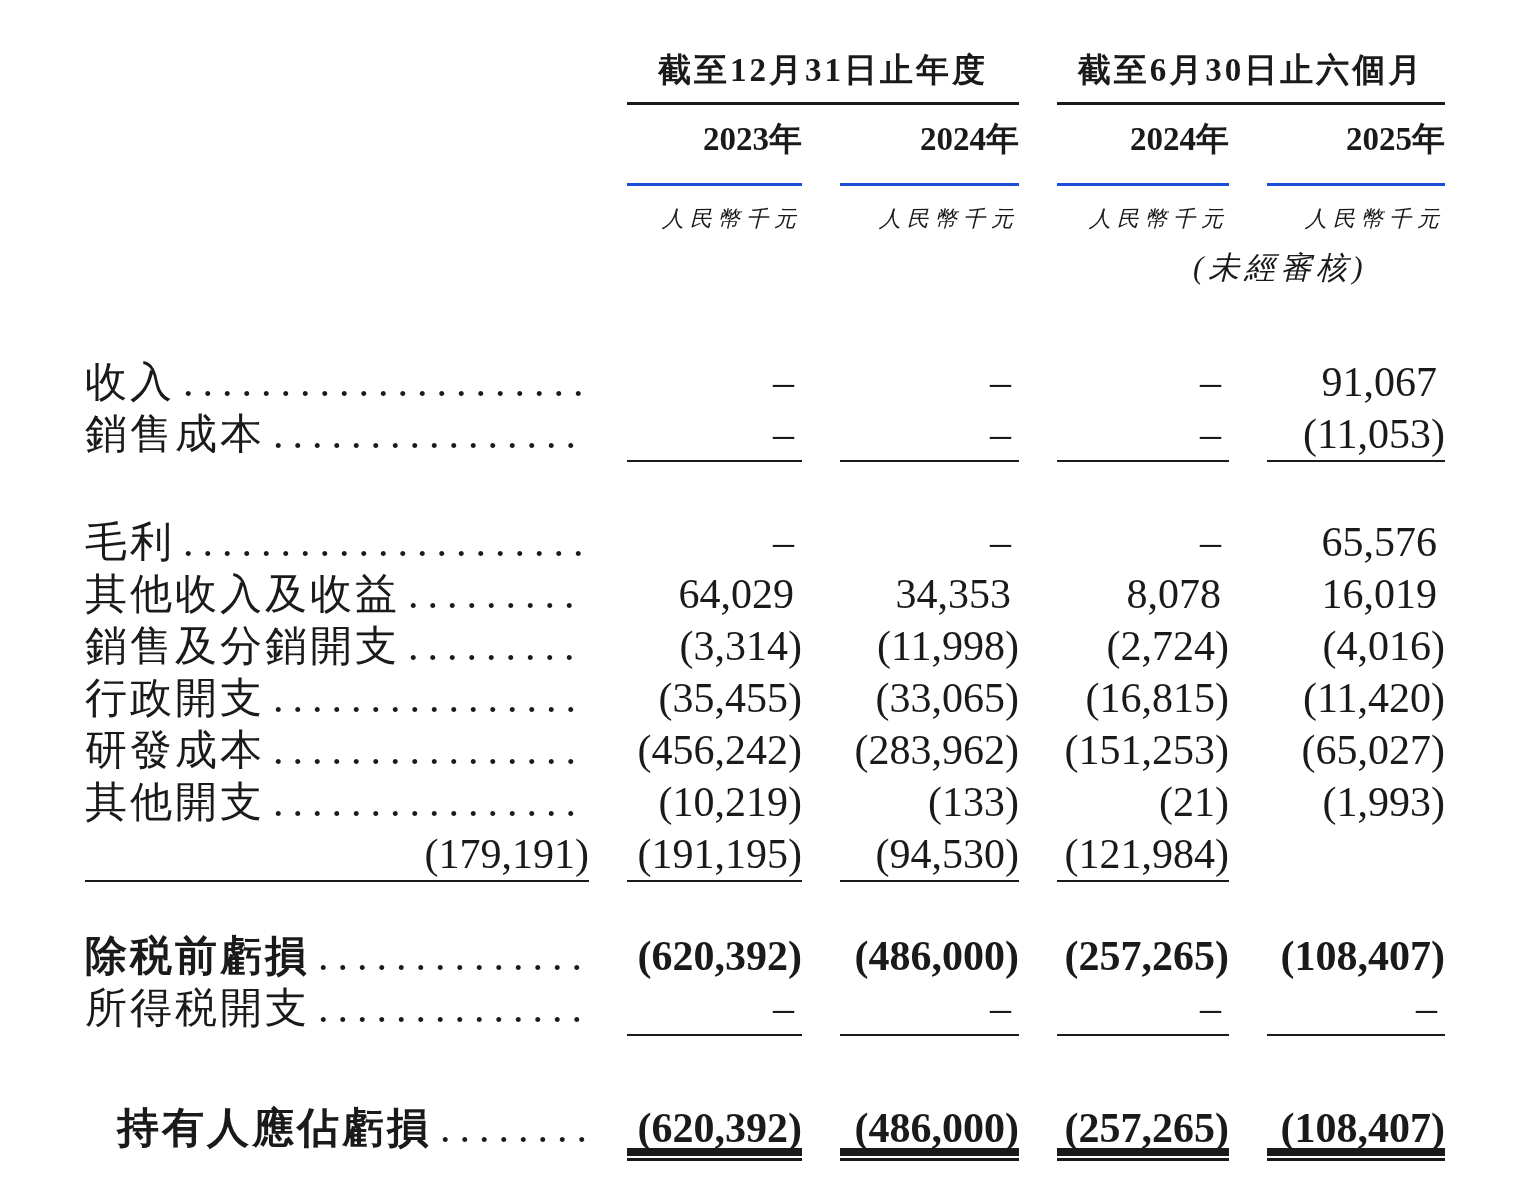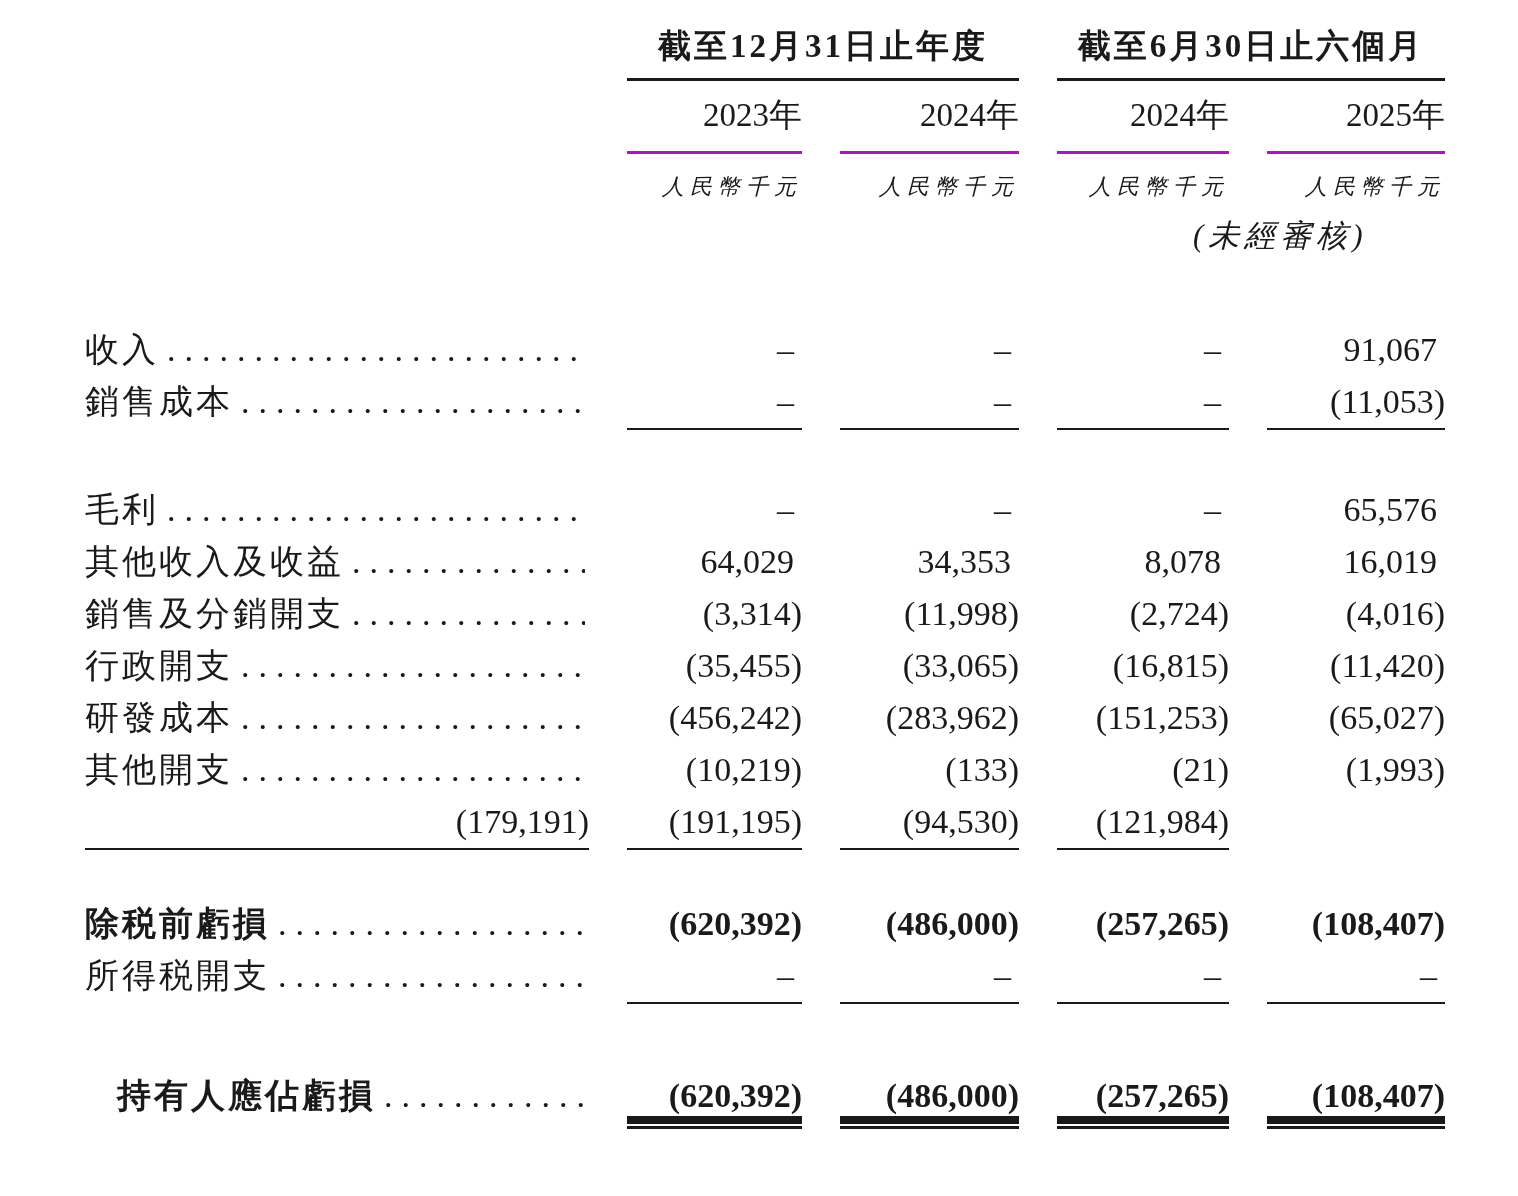--- a/index.html
+++ b/index.html
@@ -28,31 +28,32 @@
   
   .group-row .g {
     font-weight: bold;
     font-size: 33px;
     letter-spacing: 3px;
     text-align: center;
     line-height: 40px;
     padding-bottom: 12px;
     border-bottom: 3px solid #1a1a1a;
     white-space: nowrap;
+    margin-top: 24px;
   }
   .g1 { grid-column: 2 / span 2; }
   .g2 { grid-column: 4 / span 2; }
   .year-row .y {
-    font-weight: normal;
+    font-weight: bold;
     font-size: 33px;
     text-align: right;
     line-height: 40px;
     padding-top: 14px;
-    padding-bottom: 16px;
-    border-bottom: 3px solid #a21caf;
+    padding-bottom: 24px;
+    border-bottom: 3px solid #1d4ed8;
     white-space: nowrap;
   }
   .c1 { grid-column: 2; }
   .c2 { grid-column: 3; }
   .c3 { grid-column: 4; }
   .c4 { grid-column: 5; }
   .unit-row { margin-top: 14px; }
   .unit-row .u {
     font-style: italic;
     font-size: 22px;
@@ -67,21 +68,21 @@
     font-style: italic;
     font-size: 31px;
     letter-spacing: 5px;
     line-height: 40px;
     padding-left: 136px;
     white-space: nowrap;
     overflow: visible;
   }
   
   .rows { margin-top: 68px; }
-  .body-row { height: 52px; line-height: 52px; font-size: 34px; }
+  .body-row { height: 52px; line-height: 52px; font-size: 42px; }
   .body-row.bold { font-weight: bold; }
   .label-cell {
     display: flex;
     align-items: baseline;
     overflow: hidden;
     letter-spacing: 3px;
     white-space: nowrap;
   }
   .label-cell.indent { padding-left: 32px; }
   .label-cell.span-all { grid-column: 1 / -1; overflow: visible; }

